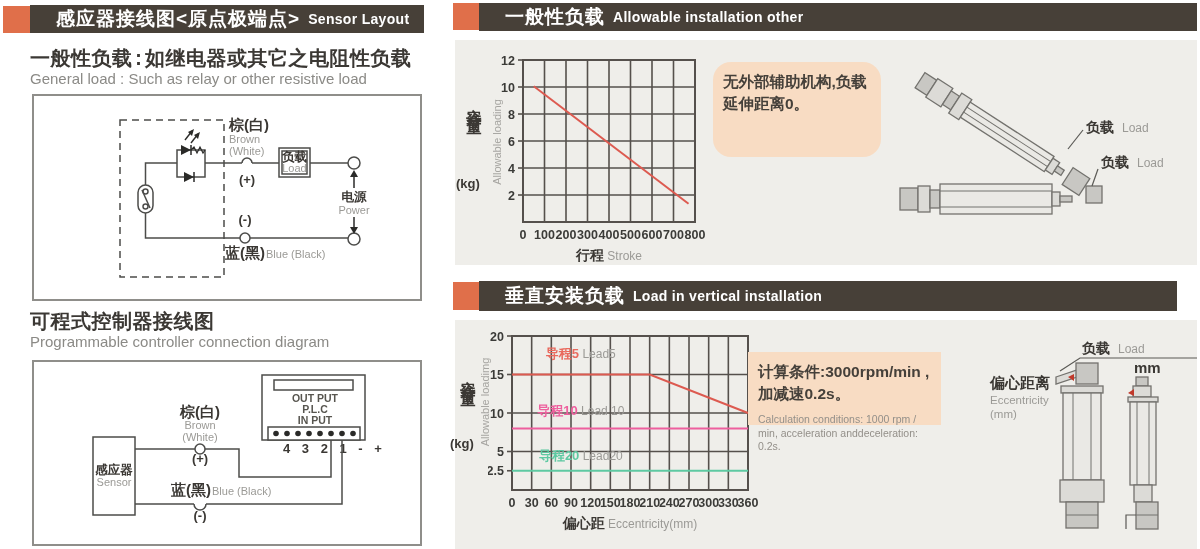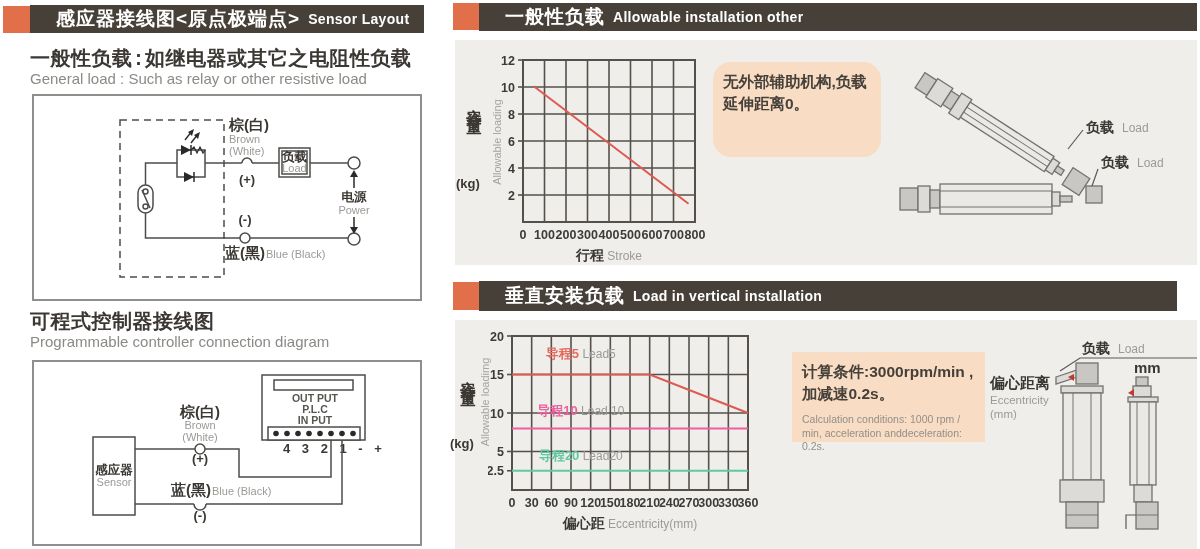--- a/index.html
+++ b/index.html
@@ -324,21 +324,21 @@
       <polyline points="24,100.4 260,100.4" fill="none" stroke="#ee5f9e" stroke-width="2"></polyline>
       <text x="92.83333333333334" y="87.31" text-anchor="middle"><tspan class="sl-zh" fill="#ee5f9e">导程10</tspan><tspan class="sl-en"> Lead 10</tspan></text>
       <polyline points="24,142.75 260,142.75" fill="none" stroke="#5ec9a2" stroke-width="2"></polyline>
       <text x="92.83333333333334" y="131.97" text-anchor="middle"><tspan class="sl-zh" fill="#5ec9a2">导程20</tspan><tspan class="sl-en"> Lead20</tspan></text>
       <text x="142" y="200" text-anchor="middle"><tspan class="axis-zh">偏心距</tspan><tspan class="axis-en"> Eccentricity(mm)</tspan></text>
     </svg>
   <div class="zh-vert" style="left:458px; top:368px;">容许荷重</div>
   <div class="kg" style="left:450px; top:436px;">(kg)</div>
   <div class="rot-en" style="left:425px; top:396px;">Allowable loadimg</div>
 
-  <div class="note" style="left:792px; top:352px; width:193px; height:90px;">
+  <div class="note" style="left:748px; top:352px; width:193px; height:73px;">
     <div class="zh">计算条件:3000rpm/min ,
 加减速0.2s。</div>
     <div class="en">Calculation conditions: 1000 rpm / min, acceleration anddeceleration: 0.2s.</div>
   </div>
 
   <svg class="abs" style="left:960px; top:325px;" width="240" height="224" viewBox="0 0 240 224">
 
     <g>
       <polygon points="96,52 120,44 120,51 96,59" class="i-body"></polygon>
       <rect x="116" y="38" width="22" height="21" class="i-dark"></rect>

